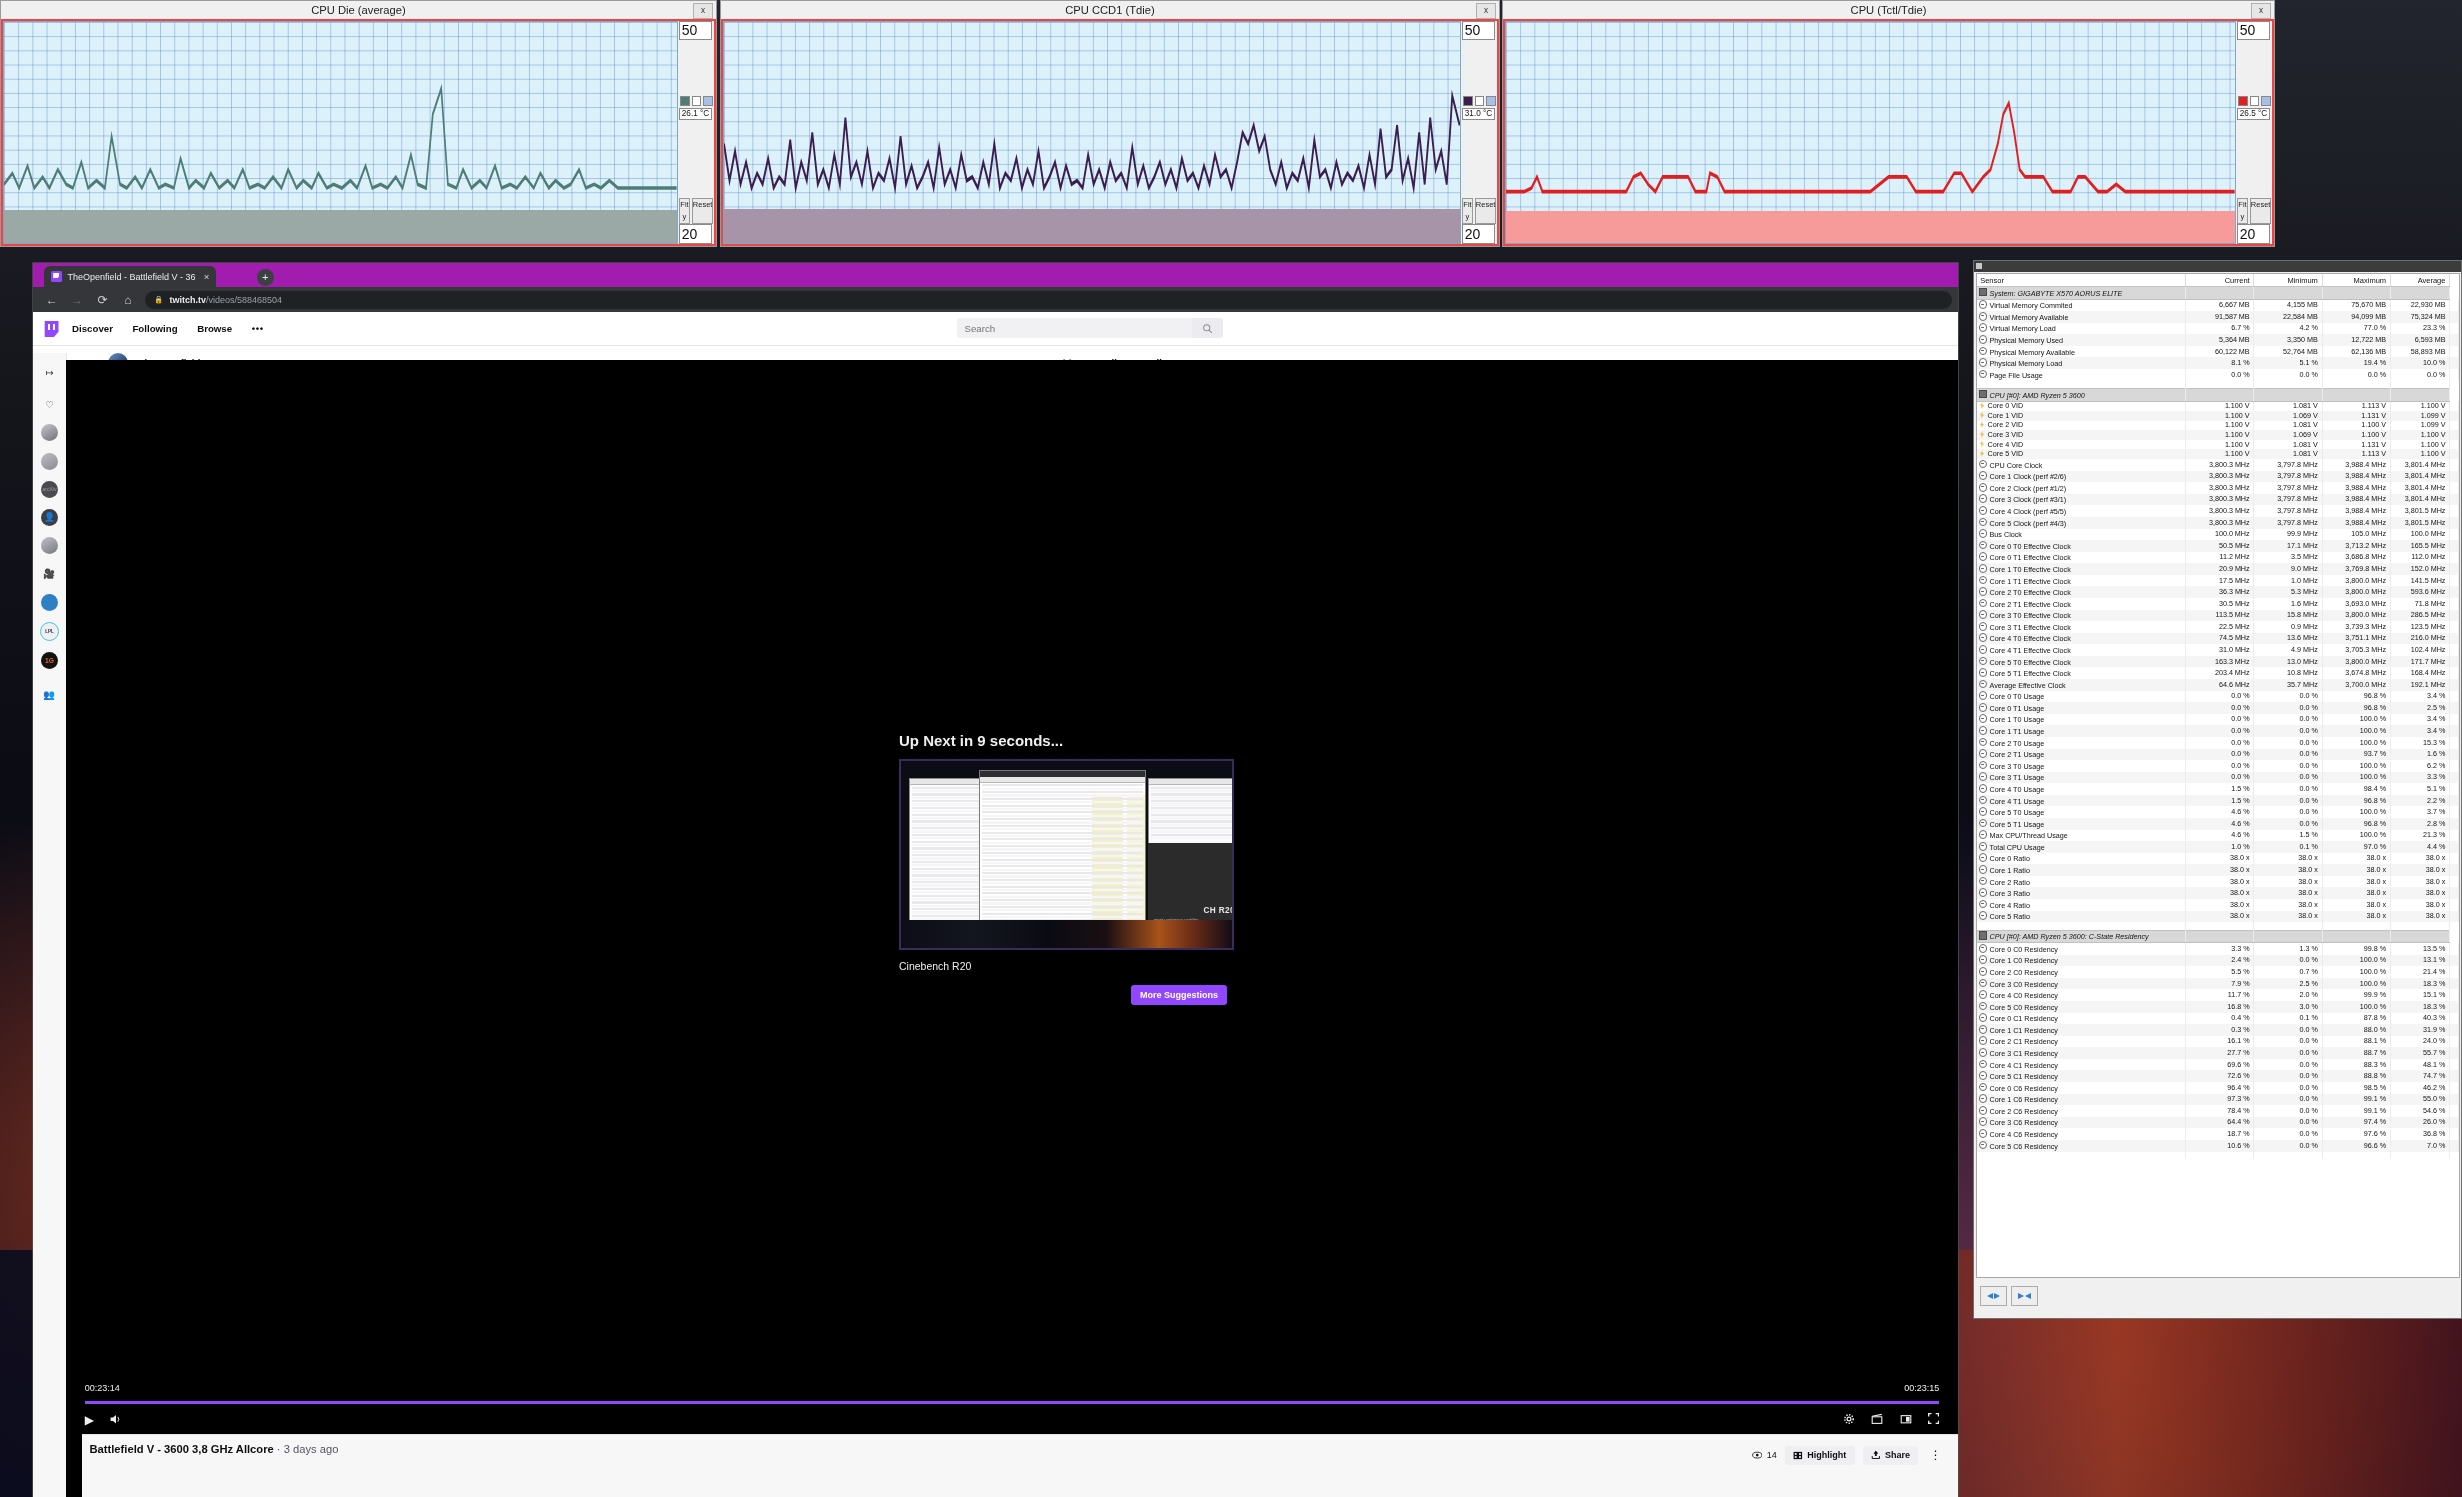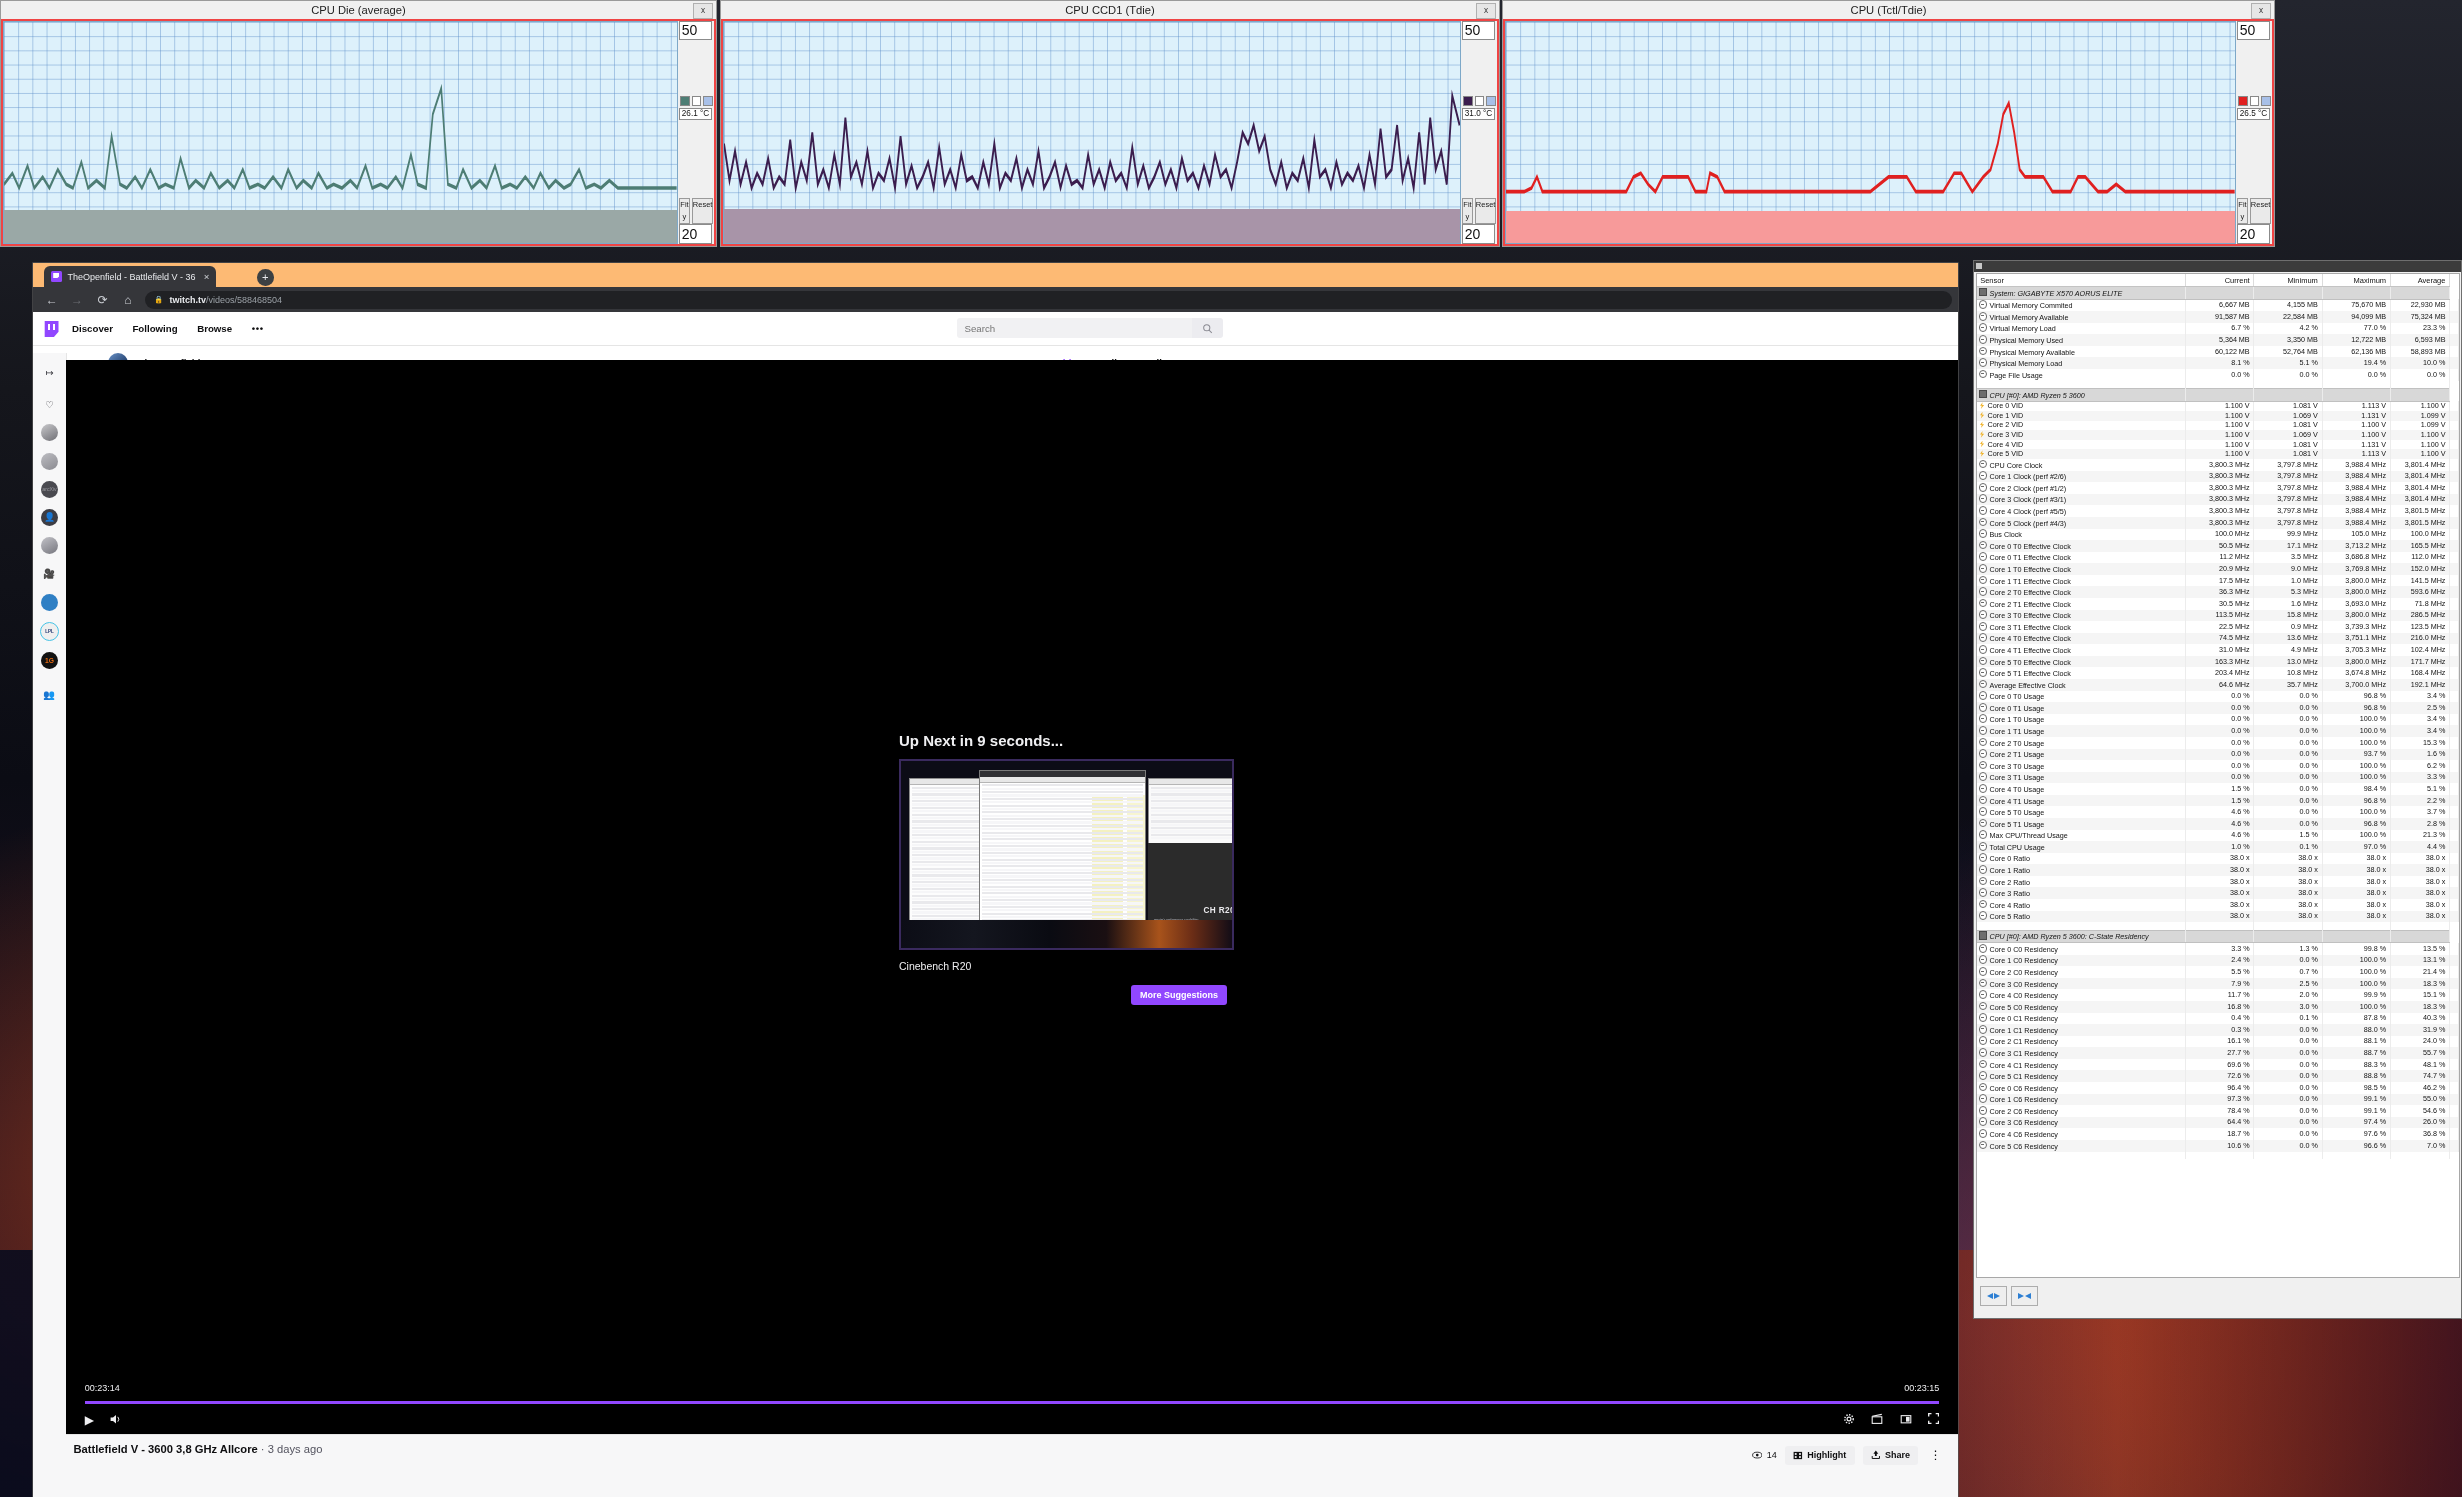--- a/index.html
+++ b/index.html
@@ -43,21 +43,21 @@
   .rail .cur{position:absolute;left:1.5px;right:1.5px;top:87px;border:0.7px solid #8b8b8b;background:#fff;
         font-size:8.2px;padding:0.7px 1.5px;box-sizing:border-box;color:#111;text-align:left;}
   .rail .swatches{position:absolute;left:2.2px;top:75px;display:flex;gap:2.2px;}
   .rail .sw{width:7.5px;height:8.2px;border:0.7px solid #888;}
   .rail .btns{position:absolute;left:1.5px;right:1.5px;bottom:19.5px;display:flex;gap:2.2px;justify-content:space-between;}
   .rail .btns div{flex:1;border:0.7px solid #9a9a9a;background:#eaeaea;font-size:7.5px;
         text-align:center;line-height:12px;color:#222;}
   
   #browser{position:absolute;left:33px;top:263px;width:1925px;height:1234px;background:#fff;
         box-shadow:0 0 0 0.7px #555;}
-  .tabstrip{height:24px;background:#fdba74;position:relative;}
+  .tabstrip{height:24px;background:#a21caf;position:relative;}
   .tab{position:absolute;left:10.5px;top:3px;height:21px;background:#35363a;border-radius:6px 6px 0 0;
         display:flex;align-items:center;padding:0 4.5px 0 7.5px;gap:6px;color:#e8eaed;font-size:9px;}
   .tab .favicon{width:10.5px;height:10.5px;background:#9147ff;border-radius:1.5px;position:relative;}
   .tab .favicon:after{content:"";position:absolute;left:2.2px;top:1.5px;width:6px;height:5.2px;background:#fff;
         clip-path:polygon(0 0,100% 0,100% 70%,70% 100%,45% 100%,30% 100%,30% 100%,0 100%);}
   .tab .tclose{font-size:9.7px;color:#cfd2d6;padding:0 2.2px;}
   .newtab{position:absolute;left:224px;top:6px;width:16.5px;height:16.5px;border-radius:50%;
         background:#3c4043;color:#e8eaed;font-size:11.2px;line-height:16.5px;text-align:center;}
   .omnibar{height:25.4px;background:#35363a;display:flex;align-items:center;gap:0;padding:0 6px;}
   .navbtn{width:25.4px;height:21px;color:#c9ccd1;font-size:12px;display:flex;align-items:center;justify-content:center;}
@@ -120,21 +120,21 @@
   .suggest{margin-left:1065px;align-self:flex-start;margin-top:12.7px;background:#9147ff;color:#fff;
         font-size:9px;font-weight:700;padding:5.2px 9px;border-radius:3px;}
   
   .ctrl{position:absolute;left:0;right:0;bottom:63px;height:57px;background:#000;}
   .ctrl .tl{position:absolute;left:18.7px;top:6px;color:#efeff1;font-size:9px;}
   .ctrl .tr{position:absolute;right:18.7px;top:6px;color:#efeff1;font-size:9px;}
   .ctrl .bar{position:absolute;left:18.7px;right:18.7px;top:24px;height:3px;background:#9147ff;}
   .ctrl .lbtns{position:absolute;left:18.7px;top:36px;display:flex;gap:16.5px;color:#efeff1;font-size:12px;}
   .ctrl .rbtns{position:absolute;right:18.7px;top:36px;display:flex;gap:16.5px;color:#efeff1;font-size:12px;}
   
-  .infobar{position:absolute;left:0;right:0;bottom:0;height:63px;background:#f7f7f8;
+  .infobar{position:absolute;left:16px;right:0;bottom:0;height:63px;background:#f7f7f8;
         border-top:0.7px solid #e5e5e5;padding:7.5px 0 0 7.5px;box-sizing:border-box;position:absolute;}
   .info-title{font-size:11.2px;font-weight:700;color:#0e0e10;}
   .info-title .age{font-weight:400;color:#53535f;}
   .info-cat{display:flex;align-items:center;gap:6.7px;margin-top:6.7px;font-size:9px;color:#0e0e10;}
   .cat-thumb{width:19.5px;height:15px;background:linear-gradient(160deg,#3a3228,#1a1712 65%,#6c5a3e);
         position:relative;}
   .cat-thumb:after{content:"BATTLEFIELD V";position:absolute;left:0.7px;top:0.7px;font-size:1.9px;
         color:#e6e6e6;letter-spacing:0.1px;}
   .info-cat a{color:#9147ff;text-decoration:none;}
   .info-right{position:absolute;right:13.5px;top:10.5px;display:flex;align-items:center;gap:8.2px;}

